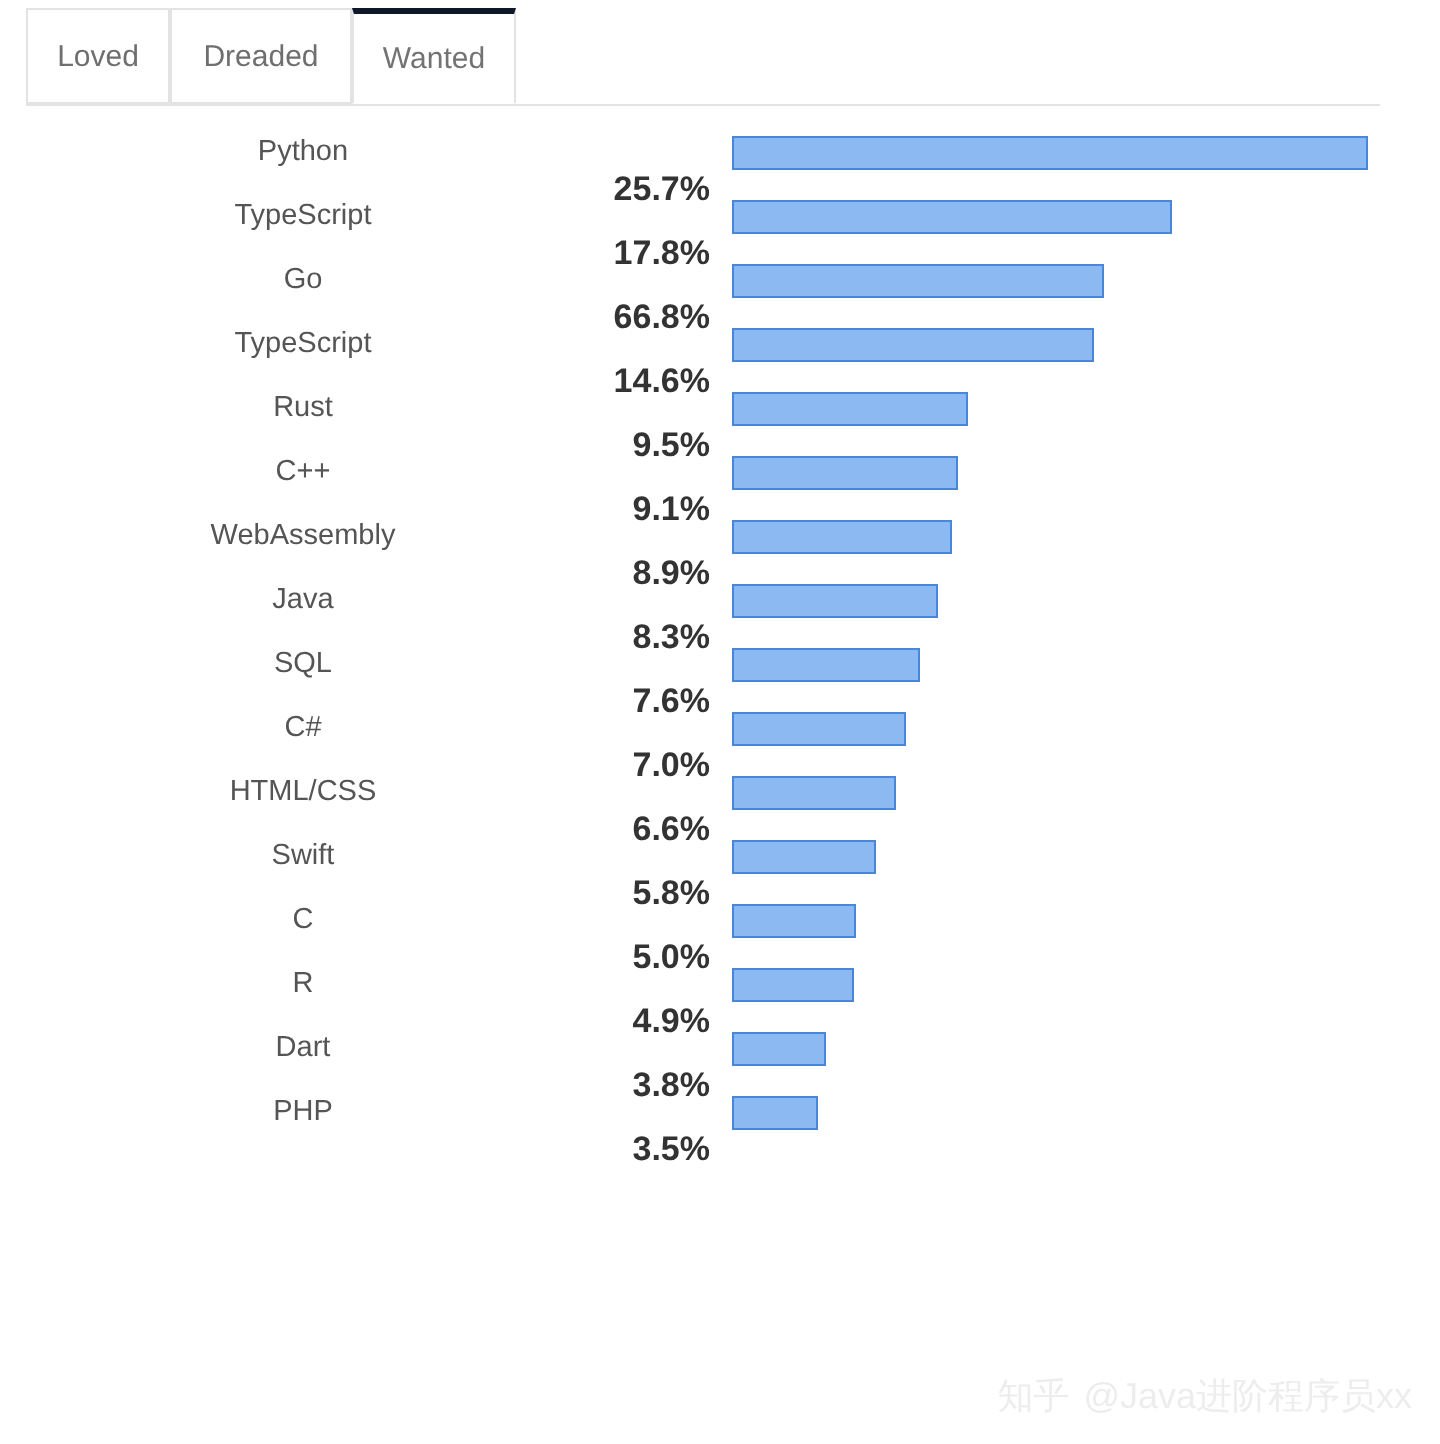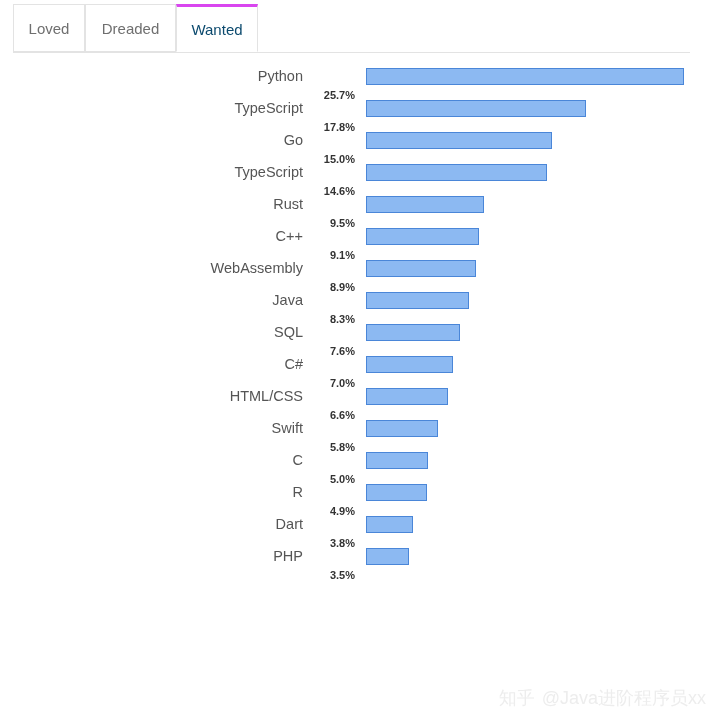--- a/index.html
+++ b/index.html
@@ -42,22 +42,22 @@
     border: 1px solid #e3e3e3;
     display: flex;
     align-items: center;
     justify-content: center;
     font-size: 15px;
     color: #6f6f6f;
     cursor: pointer;
     user-select: none;
   }
   .tab.active {
-    color: #0c4a6e;
-    border-top: 3px solid #d946ef;
+    color: #737373;
+    border-top: 3px solid #0f172a;
     border-bottom: 1px solid #ffffff;
     z-index: 3;
     text-align: center;
   }
   #tab-loved    { left: 13px;  width: 72px; }
   #tab-dreaded  { left: 85px;  width: 91px; }
   #tab-wanted   { left: 176px; width: 82px; }
 
   
   #chart {
@@ -69,31 +69,31 @@
   .bar-row {
     position: relative;
     height: 32px;
     display: flex;
     align-items: center;
   }
   .bar-label {
     position: absolute;
     left: 0;
     width: 303px;
-    text-align: right;
+    text-align: center;
     font-size: 14.5px;
     color: #555555;
     white-space: nowrap;
   }
   .bar-value {
     position: absolute;
     left: 303px;
     width: 52px;
     text-align: right;
-    font-size: 11px;
+    font-size: 17px;
     font-weight: bold;
     color: #333333;
     white-space: nowrap;
     margin-top: 37px;
   }
   .bar-track {
     position: absolute;
     left: 366px;
     height: 32px;
     display: flex;
@@ -152,21 +152,21 @@
     </div>
     <div class="bar-row">
       <div class="bar-label">TypeScript</div>
       <div class="bar-value">17.8%</div>
       <div class="bar-track">
         <div class="bar-fill" style="width: 220.2px; background: rgb(140, 185, 242); border-color: rgb(74, 134, 216);"></div>
       </div>
     </div>
     <div class="bar-row">
       <div class="bar-label">Go</div>
-      <div class="bar-value">15.0%</div>
+      <div class="bar-value">66.8%</div>
       <div class="bar-track">
         <div class="bar-fill" style="width: 185.6px; background: rgb(140, 185, 242); border-color: rgb(74, 134, 216);"></div>
       </div>
     </div>
     <div class="bar-row">
       <div class="bar-label">TypeScript</div>
       <div class="bar-value">14.6%</div>
       <div class="bar-track">
         <div class="bar-fill" style="width: 180.7px; background: rgb(140, 185, 242); border-color: rgb(74, 134, 216);"></div>
       </div>

